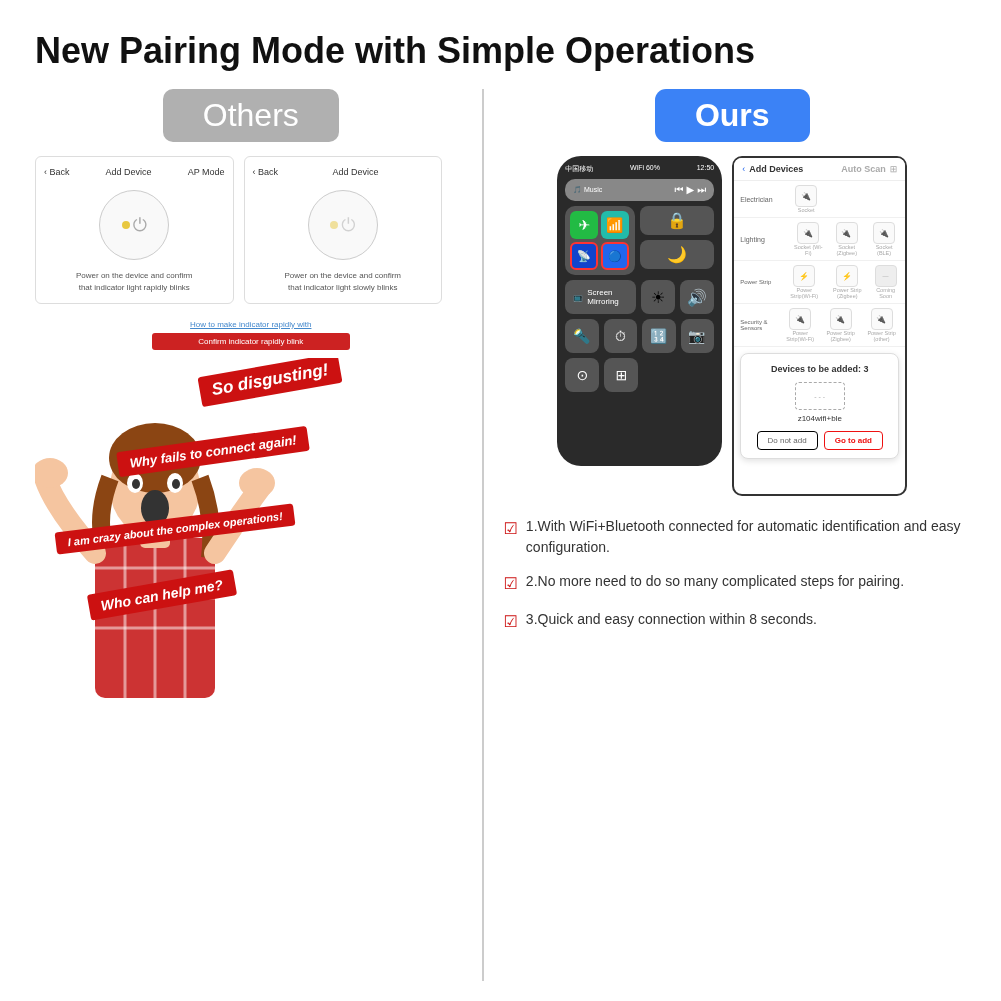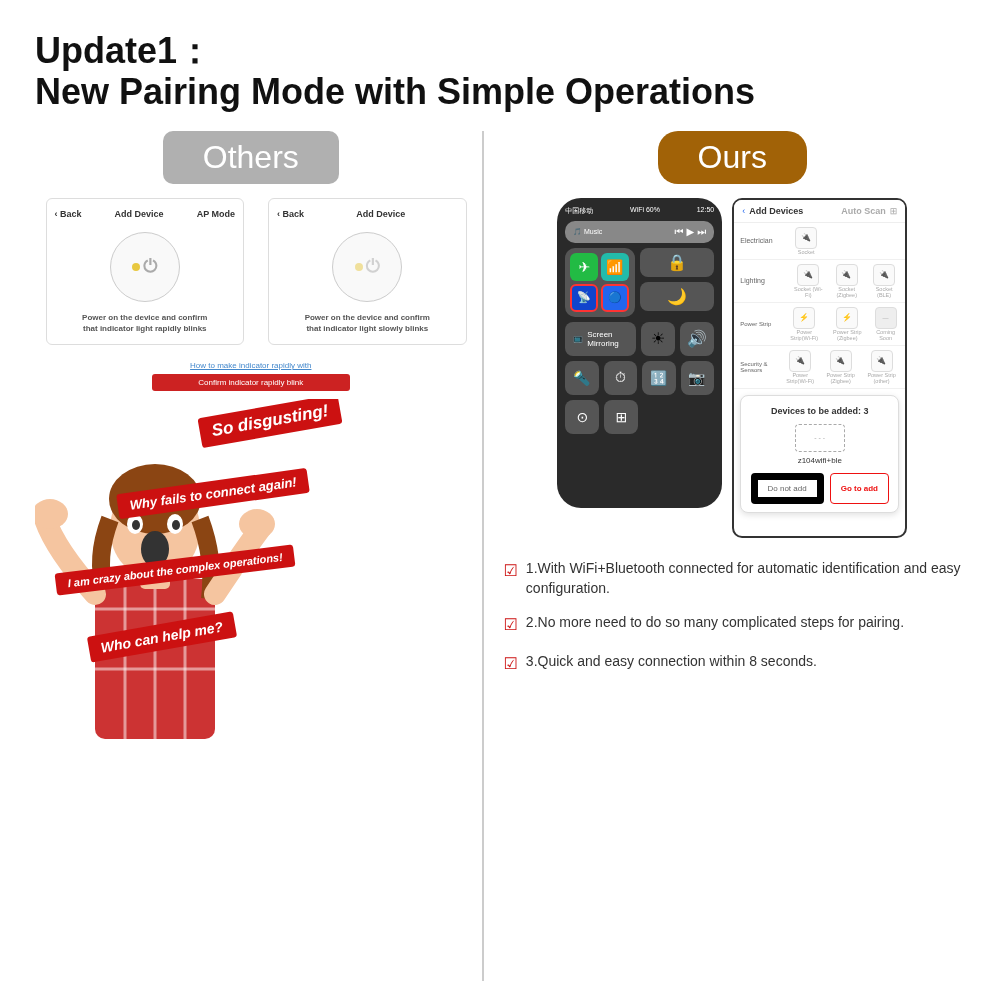--- a/index.html
+++ b/index.html
@@ -59,25 +59,24 @@
       font-size: 32px;
       font-weight: normal;
       border-radius: 10px;
       padding: 8px 40px;
       margin-bottom: 14px;
       display: inline-block;
     }
 
     .device-screens {
       display: flex;
-      gap: 24px;
+      gap: 10px;
       width: 100%;
-      justify-content: flex-end;
+      justify-content: flex-start;
       margin-bottom: 10px;
-      font-weight: bold;
     }
 
     .device-screen-card {
       background: #fff;
       border: 1px solid #ddd;
       border-radius: 6px;
       width: 46%;
       padding: 10px 8px;
       display: flex;
       flex-direction: column;
@@ -169,25 +168,25 @@
 
     
     .right-side {
       width: 52%;
       display: flex;
       flex-direction: column;
       align-items: center;
     }
 
     .ours-badge {
-      background: #a16207;
+      background: #3b82f6;
       color: #fff;
       font-size: 32px;
-      font-weight: normal;
-      border-radius: 20px;
+      font-weight: bold;
+      border-radius: 11px;
       padding: 8px 40px;
       margin-bottom: 14px;
       display: inline-block;
     }
 
     .phones-container {
       display: flex;
       gap: 10px;
       margin-bottom: 16px;
       align-items: flex-start;
@@ -355,21 +354,21 @@
       color: #333;
     }
 
     .dialog-buttons {
       display: flex;
       gap: 6px;
       justify-content: center;
     }
 
     .btn-do-not-add {
-      border: 7px solid #000000;
+      border: 1px solid #000000;
       background: #fff;
       color: #666;
       font-size: 8px;
       padding: 4px 10px;
       border-radius: 4px;
     }
 
     .btn-go-to-add {
       background: #fff;
       border: 1.5px solid #ee1111;
@@ -445,21 +444,20 @@
       padding: 5px 12px;
       border-radius: 3px;
     }
   </style>
 </head>
 <body>
 
 <div class="page-container">
 
   <div class="title-section">
-    <div class="title-line1">Update1：</div>
     <div class="title-line2">New Pairing Mode with Simple Operations</div>
   </div>
 
   <div class="content-row">
 
     <div class="left-side">
       <div class="top-section-left">
         <div class="others-badge">Others</div>
 
         <div class="device-screens">

